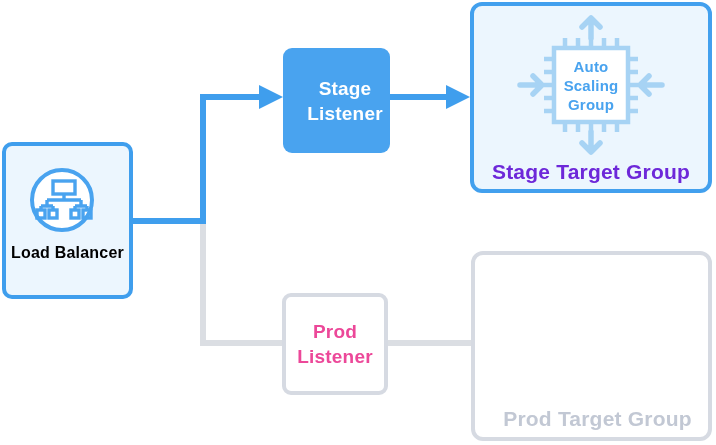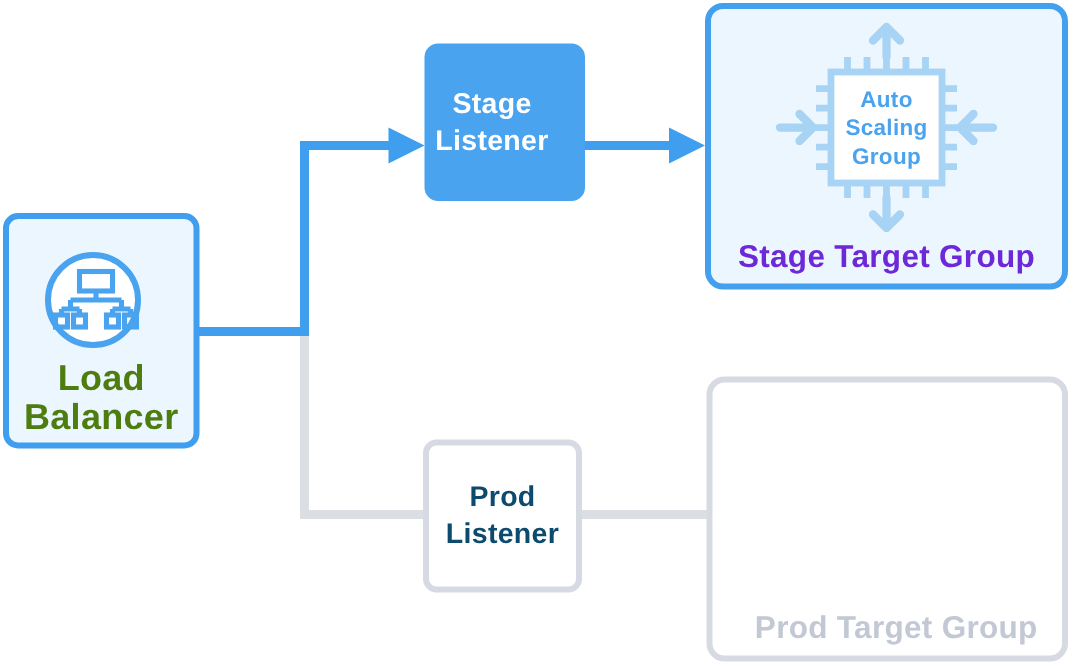--- a/index.html
+++ b/index.html
@@ -11,39 +11,39 @@
   .node{position:absolute;box-sizing:border-box;z-index:1;}
   .node .label{
     position:absolute;left:0;right:0;text-align:center;
     font-weight:bold;letter-spacing:.2px;
   }
   
   #lb{
     left:2px;top:142px;width:131px;height:157px;
     background:#ecf6fe;border:4px solid #3f9eed;border-radius:10px;
   }
-  #lb .label{top:94px;font-size:24px;line-height:26px;color:#4d7c0f;}
+  #lb .label{top:94px;font-size:16px;line-height:26px;color:#000000;}
   #lb svg{position:absolute;left:23px;top:21px;}
   
   #stage-listener{
-    left:283px;top:29px;width:107px;height:105px;
+    left:283px;top:48px;width:107px;height:105px;
     background:#49a3ef;border-radius:9px;
-    display:flex;align-items:center;justify-content:flex-start;
+    display:flex;align-items:center;justify-content:flex-end;
   }
   #stage-listener .label{
     position:static;color:#ffffff;font-size:19px;line-height:25px;width:90px;
   }
   
   #prod-listener{
     left:282px;top:293px;width:106px;height:102px;
     background:#ffffff;border:4px solid #d6dae2;border-radius:9px;
     display:flex;align-items:center;justify-content:center;
   }
   #prod-listener .label{
-    position:static;color:#0c4a6e;font-size:19px;line-height:25px;width:90px;
+    position:static;color:#ec4899;font-size:19px;line-height:25px;width:90px;
   }
   
   #stage-target{
     left:470px;top:2px;width:242px;height:191px;
     background:#ecf6fe;border:4px solid #42a0ee;border-radius:12px;padding-left:28px;
   }
   #stage-target .label{top:152px;height:28px;font-size:21px;line-height:28px;color:#6d28d9;}
   #stage-target svg{position:absolute;left:0;top:0;}
   #asg-label{
     position:absolute;left:77px;top:42px;width:80px;height:74px;

